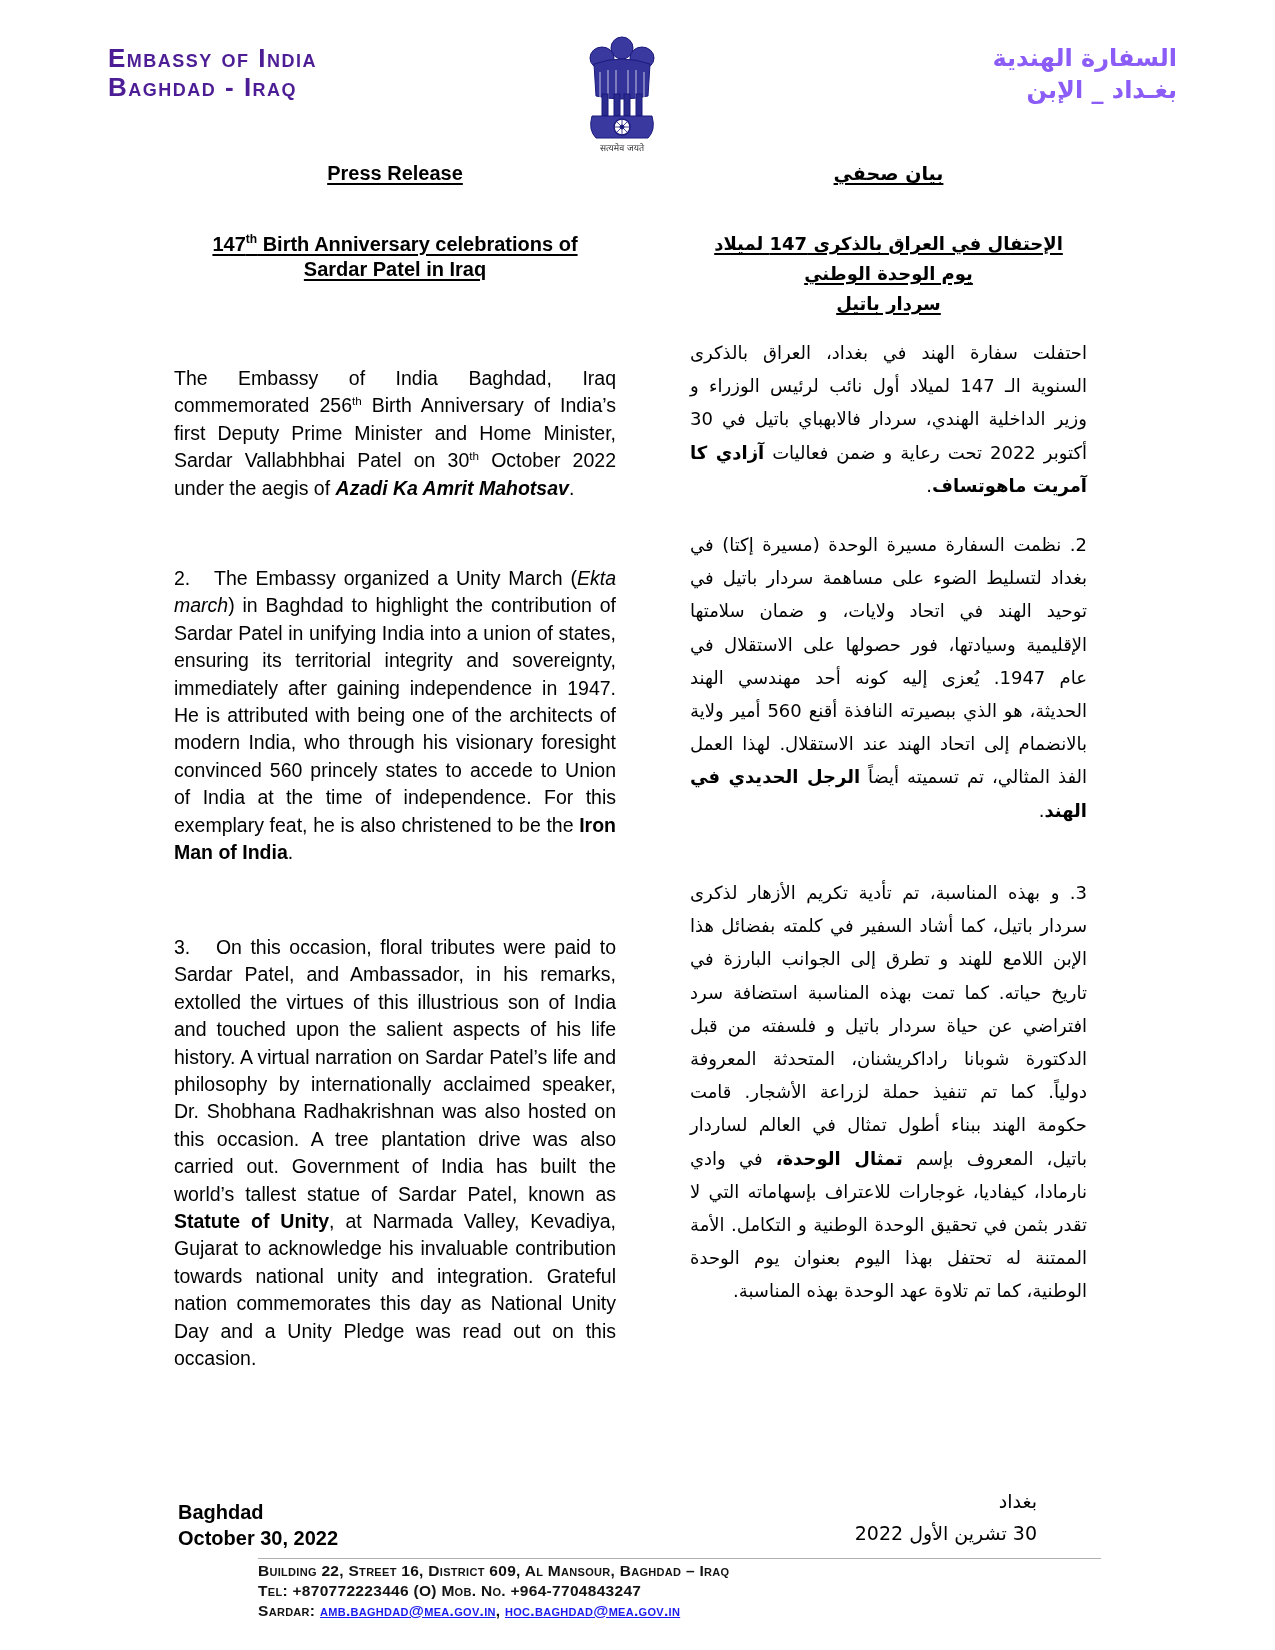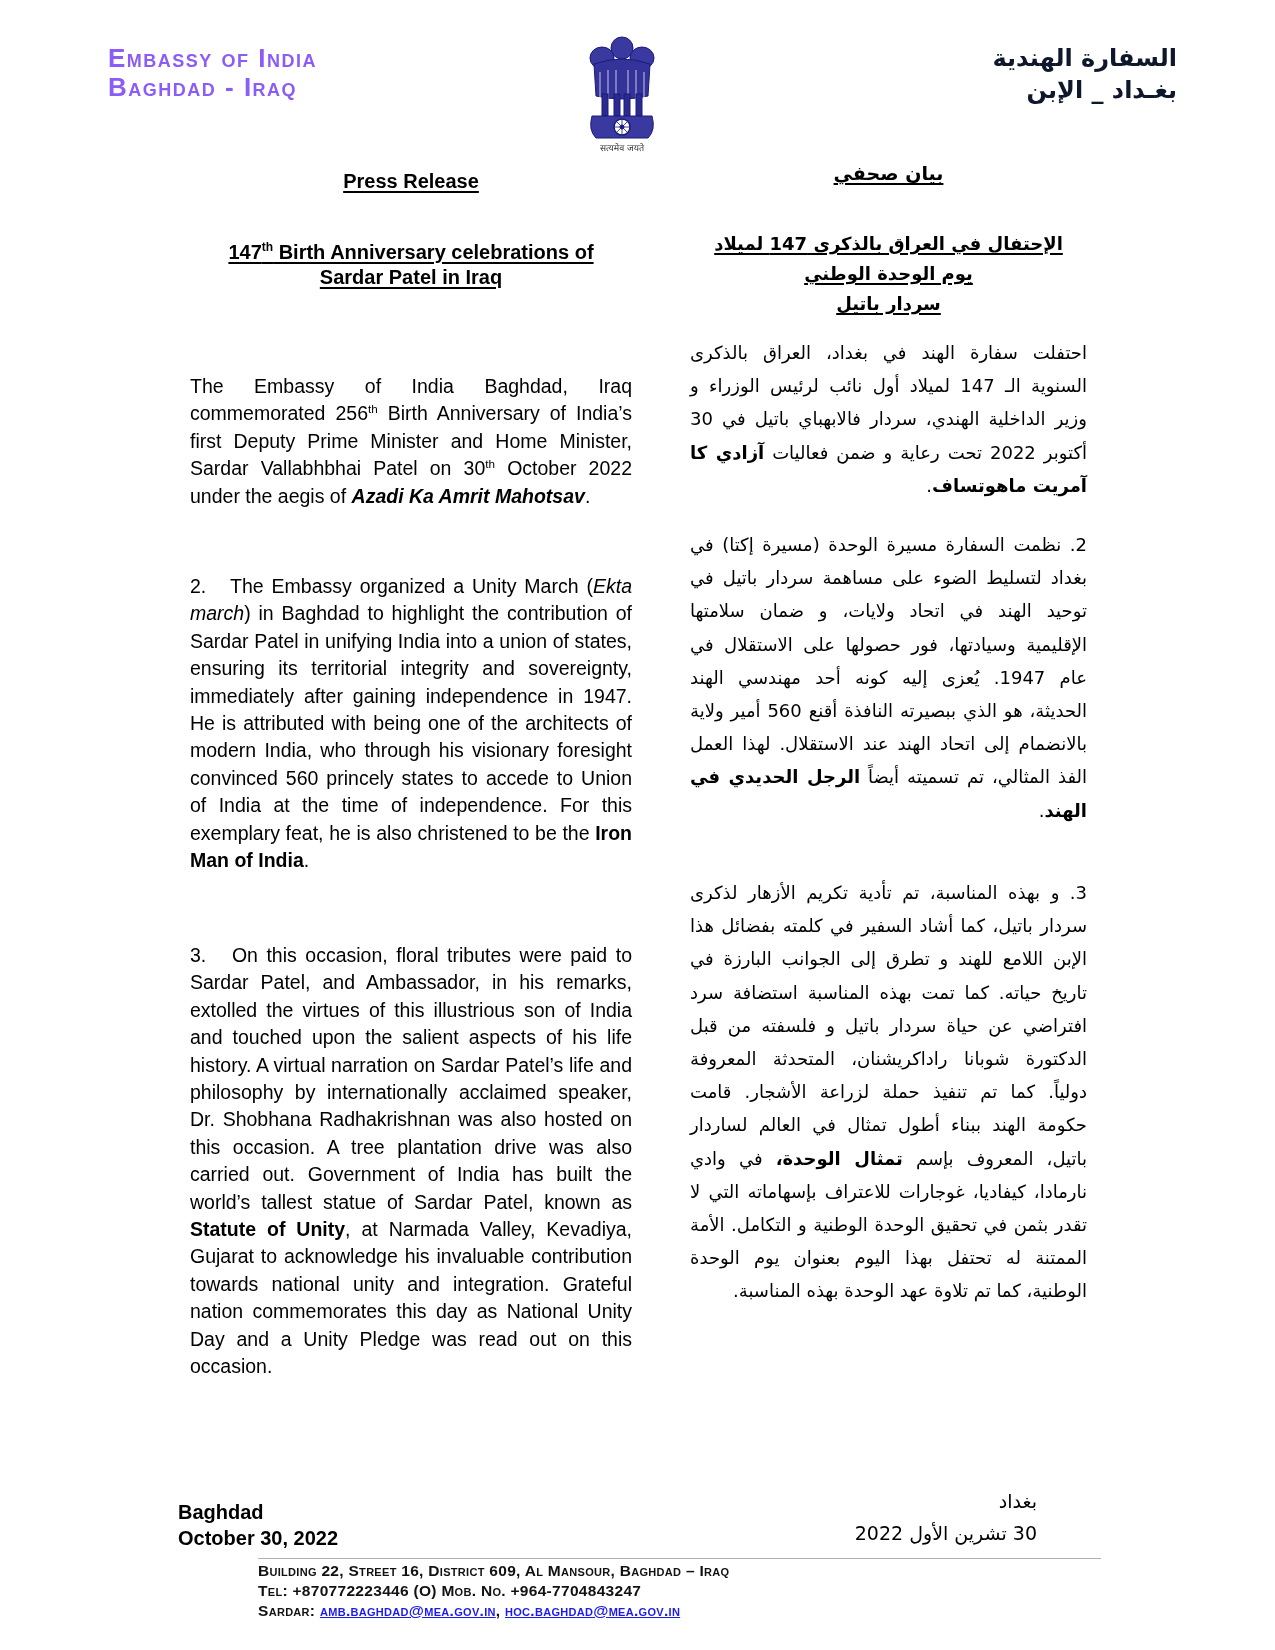--- a/index.html
+++ b/index.html
@@ -1,21 +1,21 @@
 <!DOCTYPE html>
 <html><head>
 <meta charset="utf-8">
 <style>
   html, body { margin:0; padding:0; background:#ffffff; }
   body { width:1275px; height:1650px; position:relative; overflow:hidden; font-family:"Liberation Sans", sans-serif; color:#000; }
   .abs { position:absolute; }
-  .hdr-en { left:108px; top:44px; color:#8b5cf6; font-family:"Liberation Sans", sans-serif; font-weight:bold; font-variant:small-caps; font-size:26px; letter-spacing:1.5px; line-height:29px; }
-  .hdr-ar { right:98px; top:42px; color:#0f172a; font-family:"DejaVu Sans", sans-serif; font-weight:bold; font-size:24px; line-height:32px; direction:rtl; text-align:right; }
+  .hdr-en { left:108px; top:44px; color:#4c1d95; font-family:"Liberation Sans", sans-serif; font-weight:bold; font-variant:small-caps; font-size:26px; letter-spacing:1.5px; line-height:29px; }
+  .hdr-ar { right:98px; top:42px; color:#8b5cf6; font-family:"DejaVu Sans", sans-serif; font-weight:bold; font-size:24px; line-height:32px; direction:rtl; text-align:right; }
   .emblem { left:578px; top:34px; width:88px; height:120px; }
-  .col-en { left:190px; width:442px;margin-top:8px; }
+  .col-en { left:174px; width:442px; }
   .col-ar { left:690px; width:397px; direction:rtl; text-align:right; font-family:"DejaVu Sans", sans-serif; }
   .center { text-align:center; }
   .u { text-decoration:underline; text-decoration-thickness:2px; text-underline-offset:3px; }
   .pr-title { top:162px; font-size:20px; font-weight:bold; }
   .pr-title-ar { top:162px; font-size:19px; font-weight:bold; }
   .title-en { top:232px; font-size:20px; font-weight:bold; line-height:24.5px; }
   .title-ar { top:229px; font-size:18px; font-weight:bold; line-height:30px; }
   .body-en { font-size:19.5px; line-height:27.4px; text-align:justify; text-align-last:left; }
   .body-ar { font-size:18px; line-height:33.2px; text-align:justify; text-align-last:right; }
   .sig-en { left:178px; top:1499px; font-size:20px; font-weight:bold; line-height:26px; }

